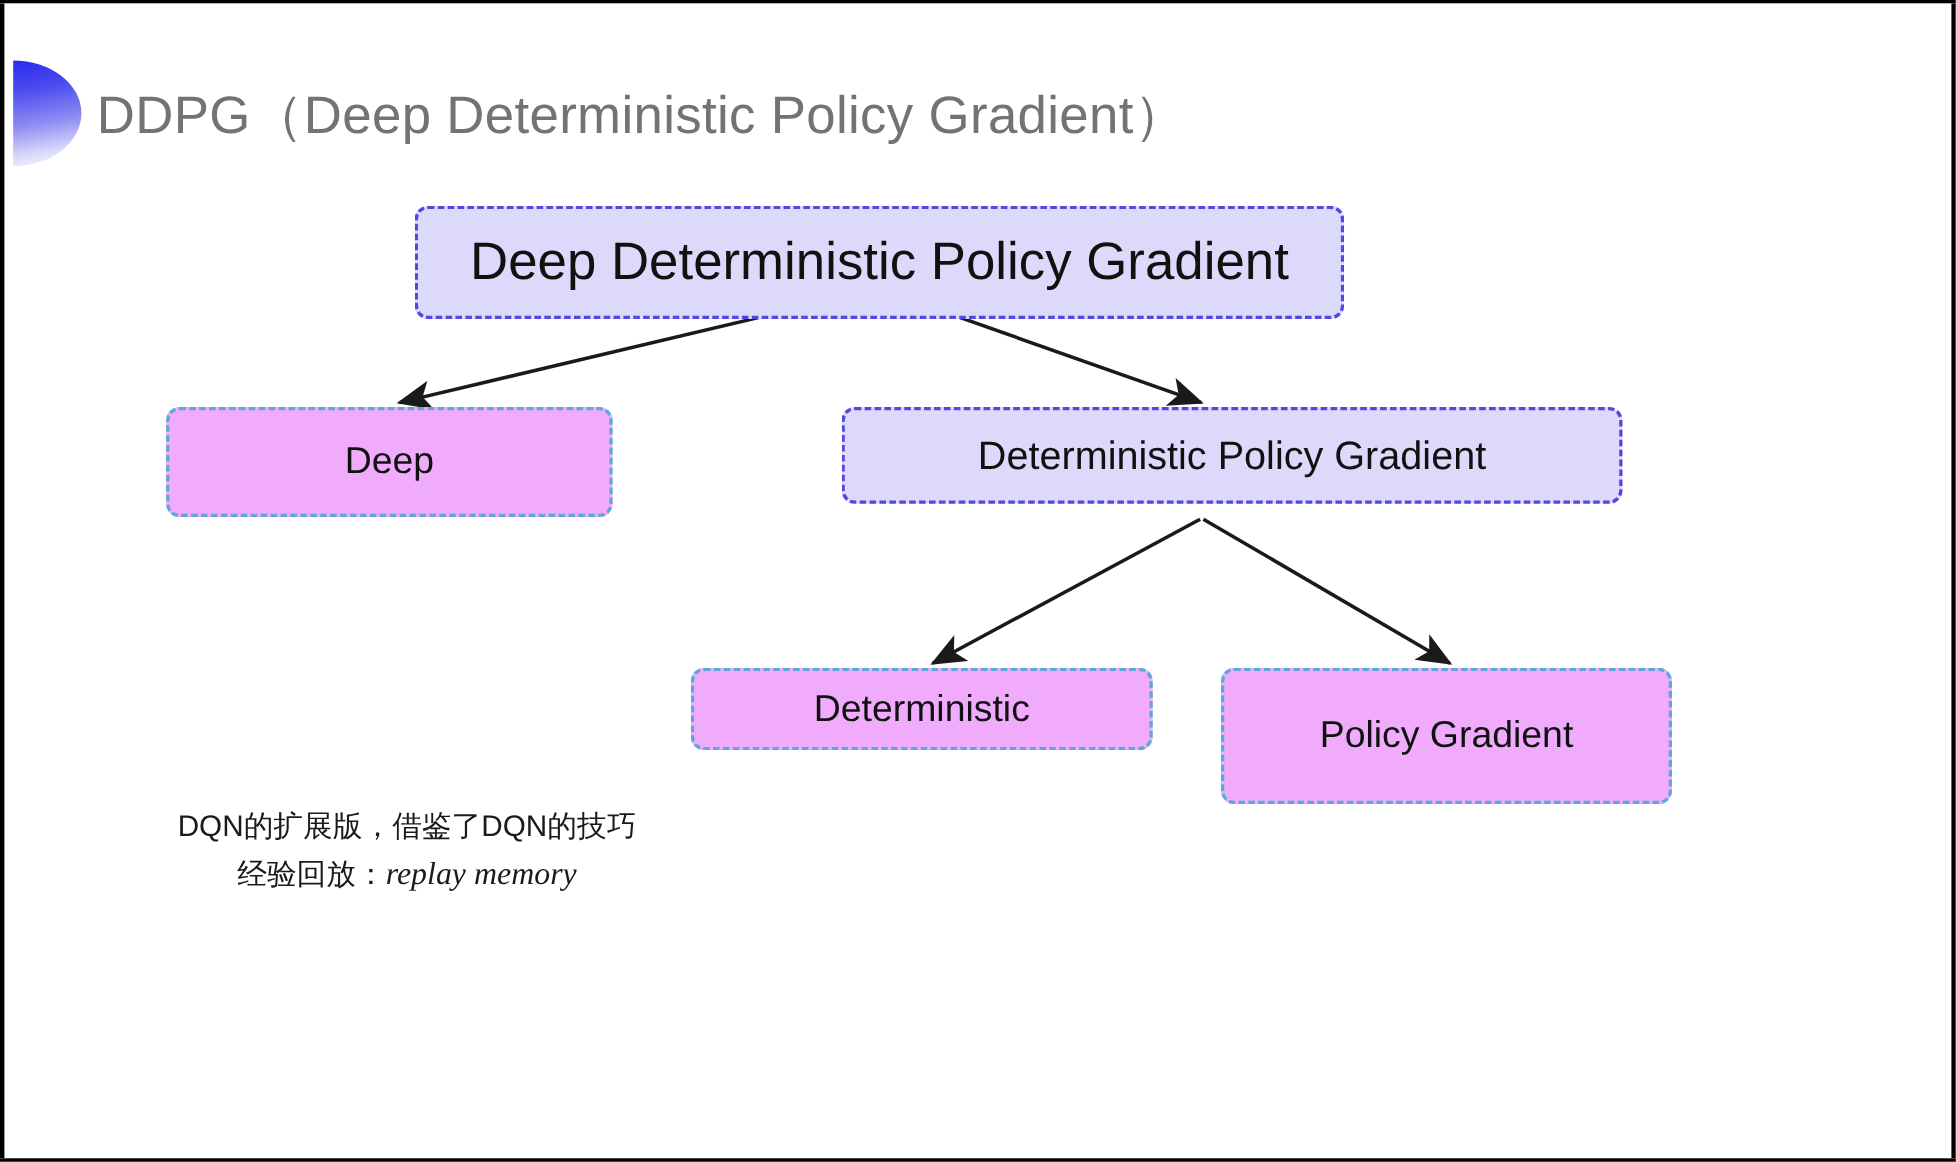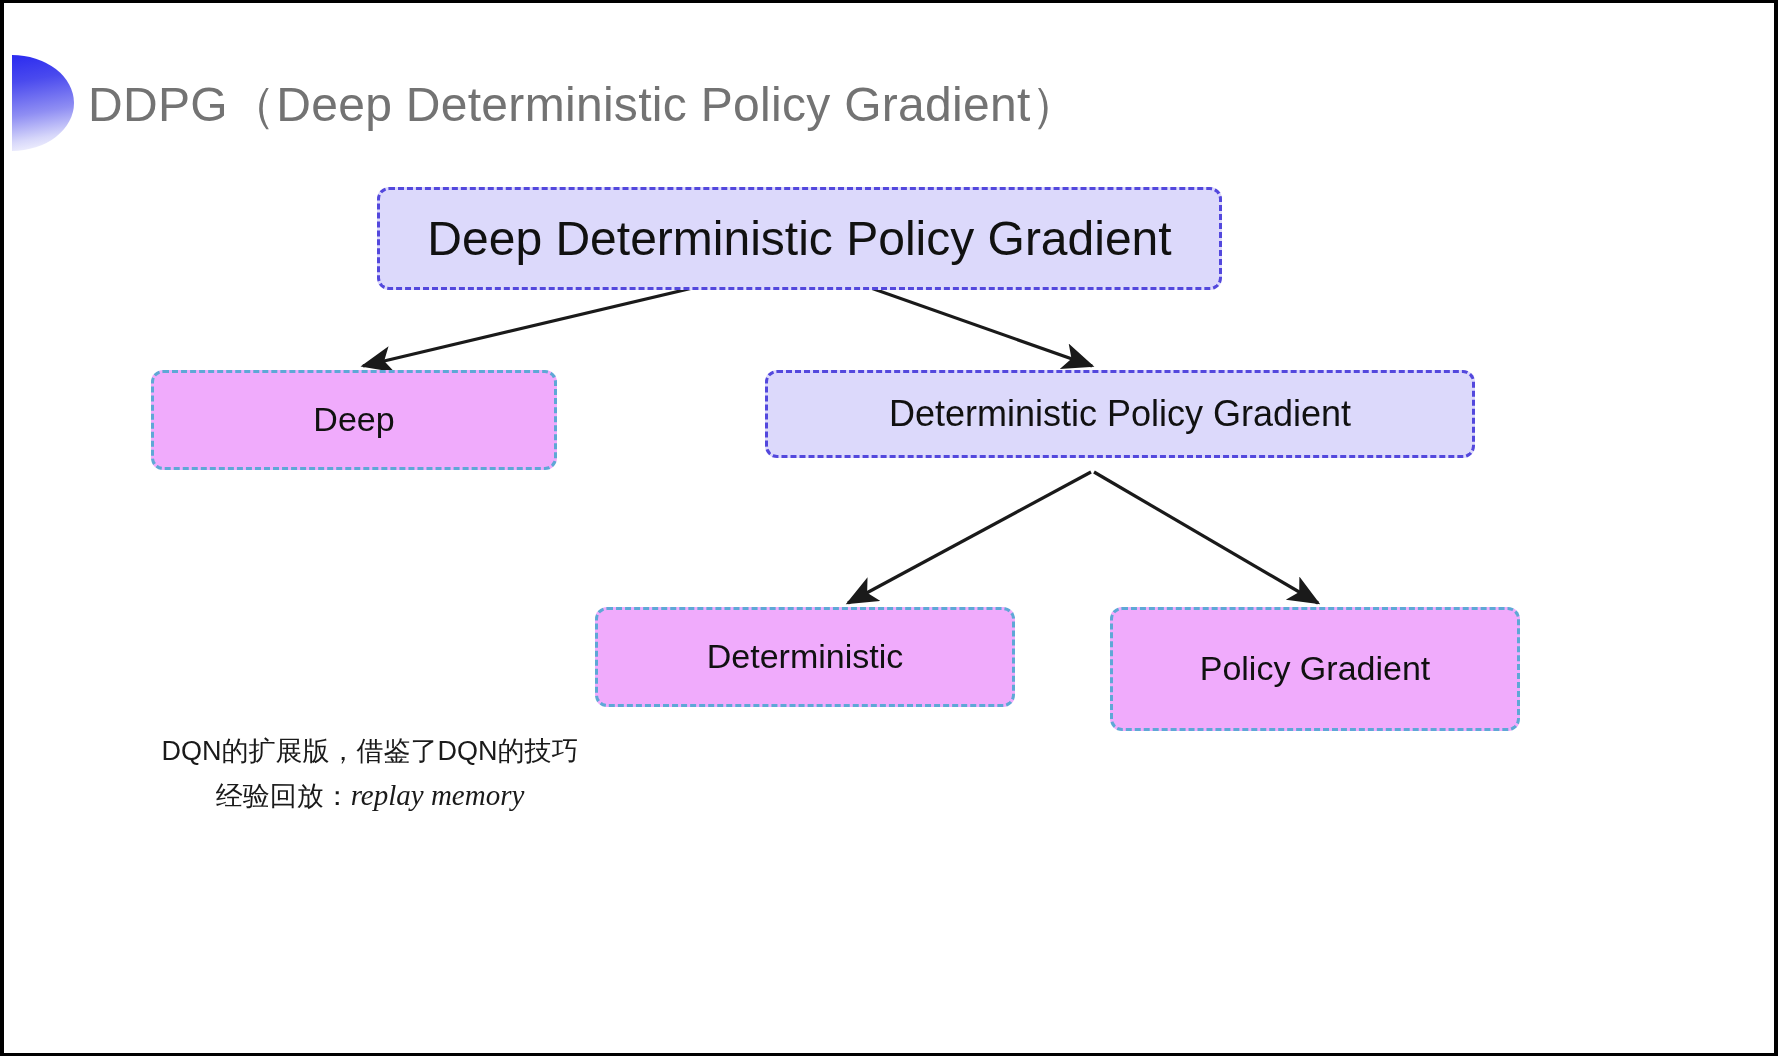--- a/index.html
+++ b/index.html
@@ -69,21 +69,21 @@
     border: 3px dashed #5348dd;
   }
   .node.cyan {
     background: #f0abfc;
     border: 3px dashed #5ea8d6;
   }
 
   #node-root        { left: 377px;  top: 155px; width: 845px; height: 103px; font-size: 48px; margin-top: 29px; }
   #node-deep        { left: 151px;  top: 367px; width: 406px; height: 100px; font-size: 34px; }
   #node-dpg         { left: 738px;  top: 367px; width: 710px; height: 88px; font-size: 36px; margin-left: 27px; }
-  #node-det         { left: 595px;  top: 604px; width: 420px; height: 100px; font-size: 34px; }
+  #node-det         { left: 628px;  top: 604px; width: 420px; height: 75px; font-size: 34px; }
   #node-pg          { left: 1110px; top: 604px; width: 410px; height: 124px; font-size: 34px; }
 
   
   #connectors {
     position: absolute;
     left: 0; top: 0;
     width: 1778px;
     height: 1056px;
     pointer-events: none;
   }

